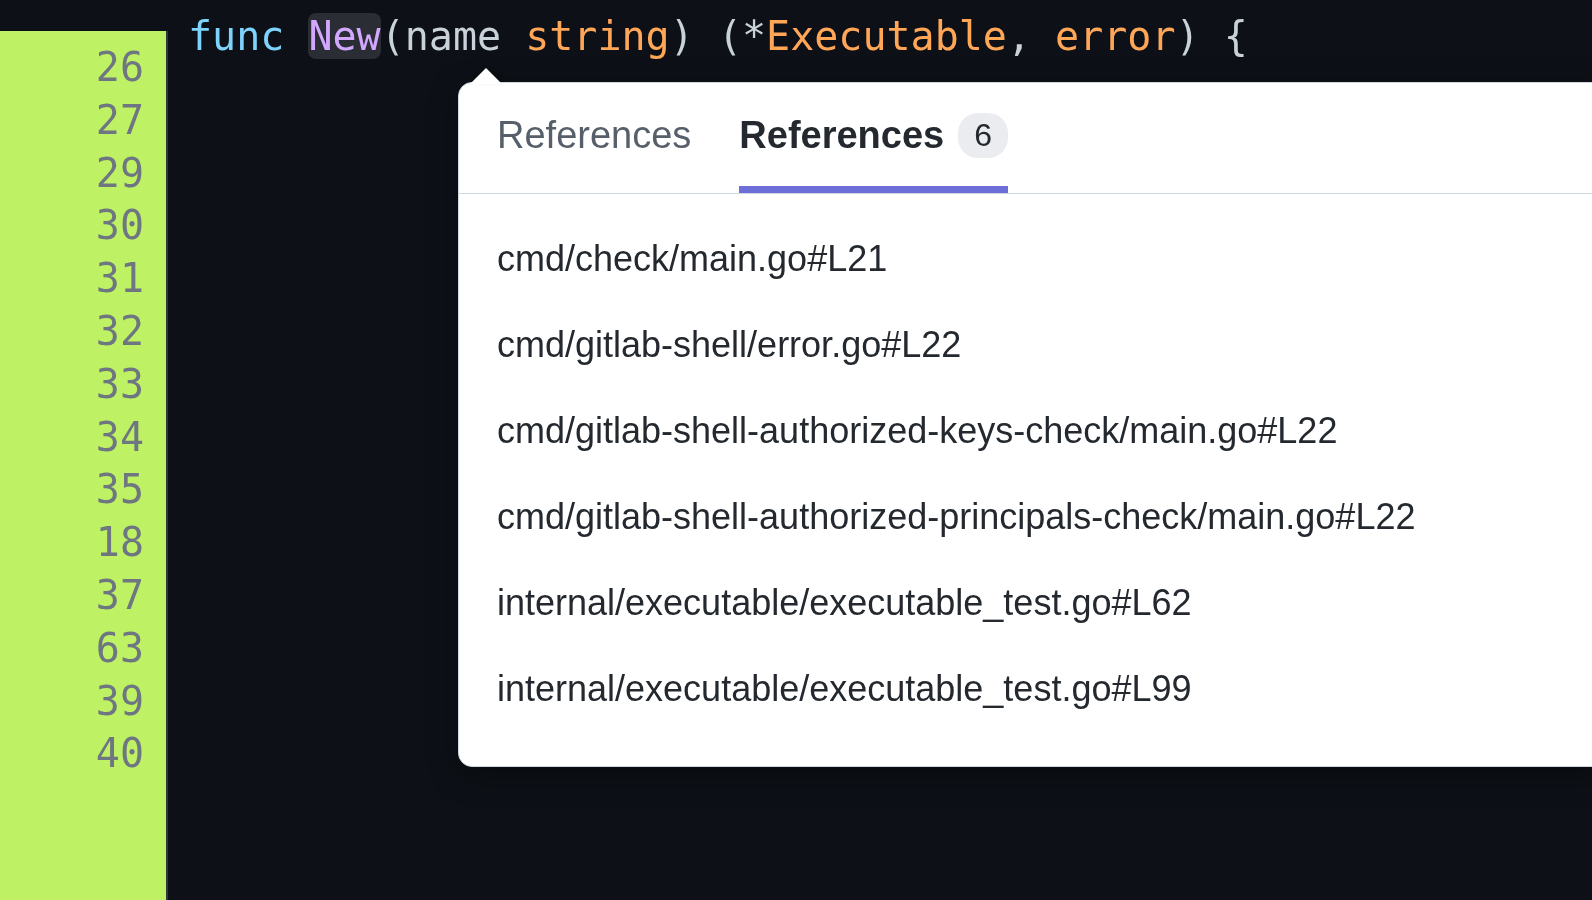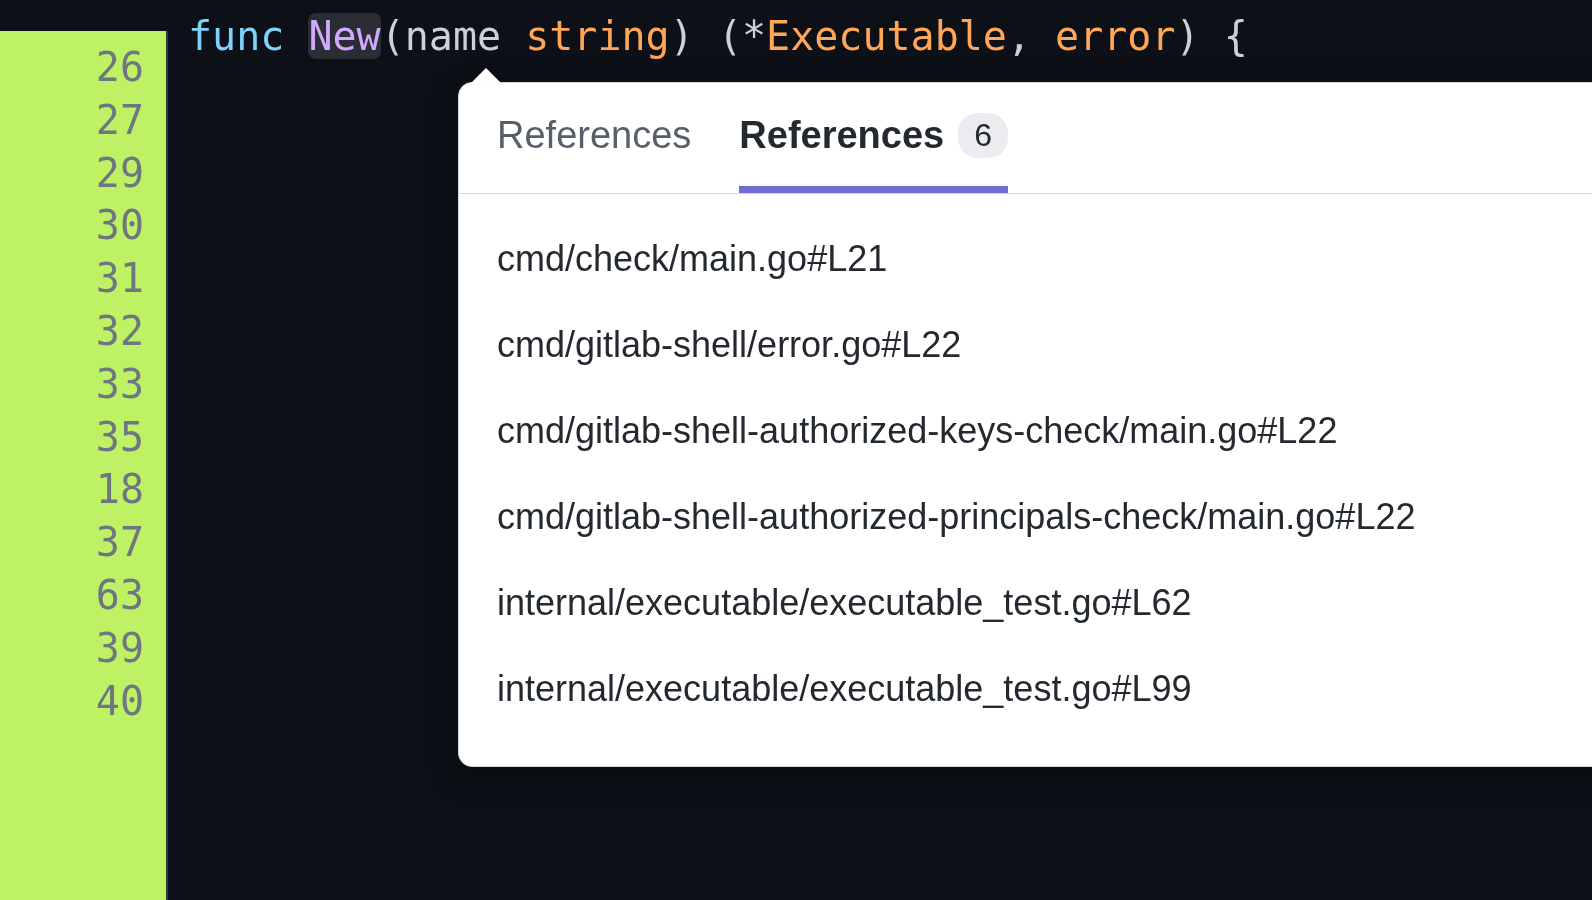--- a/index.html
+++ b/index.html
@@ -128,20 +128,21 @@
 
 <div class="editor">
   <div class="gutter">
     <div class="line-num">26</div>
     <div class="line-num">27</div>
     <div class="line-num">29</div>
     <div class="line-num">30</div>
     <div class="line-num">31</div>
     <div class="line-num">32</div>
     <div class="line-num">33</div>
+    <div class="line-num">34</div>
     <div class="line-num">35</div>
     <div class="line-num">18</div>
     <div class="line-num">37</div>
     <div class="line-num">63</div>
     <div class="line-num">39</div>
     <div class="line-num">40</div>
   </div>
   <div class="code-area">
     <div class="code-line"><span class="tok-keyword">func</span> <span class="tok-func tok-new-highlight">New</span><span class="tok-punc">(</span><span>name</span> <span class="tok-type">string</span><span class="tok-punc">)</span> <span class="tok-punc">(</span><span class="tok-punc">*</span><span class="tok-type">Executable</span><span class="tok-punc">,</span> <span class="tok-type">error</span><span class="tok-punc">)</span> <span class="tok-punc">{</span></div>
 

